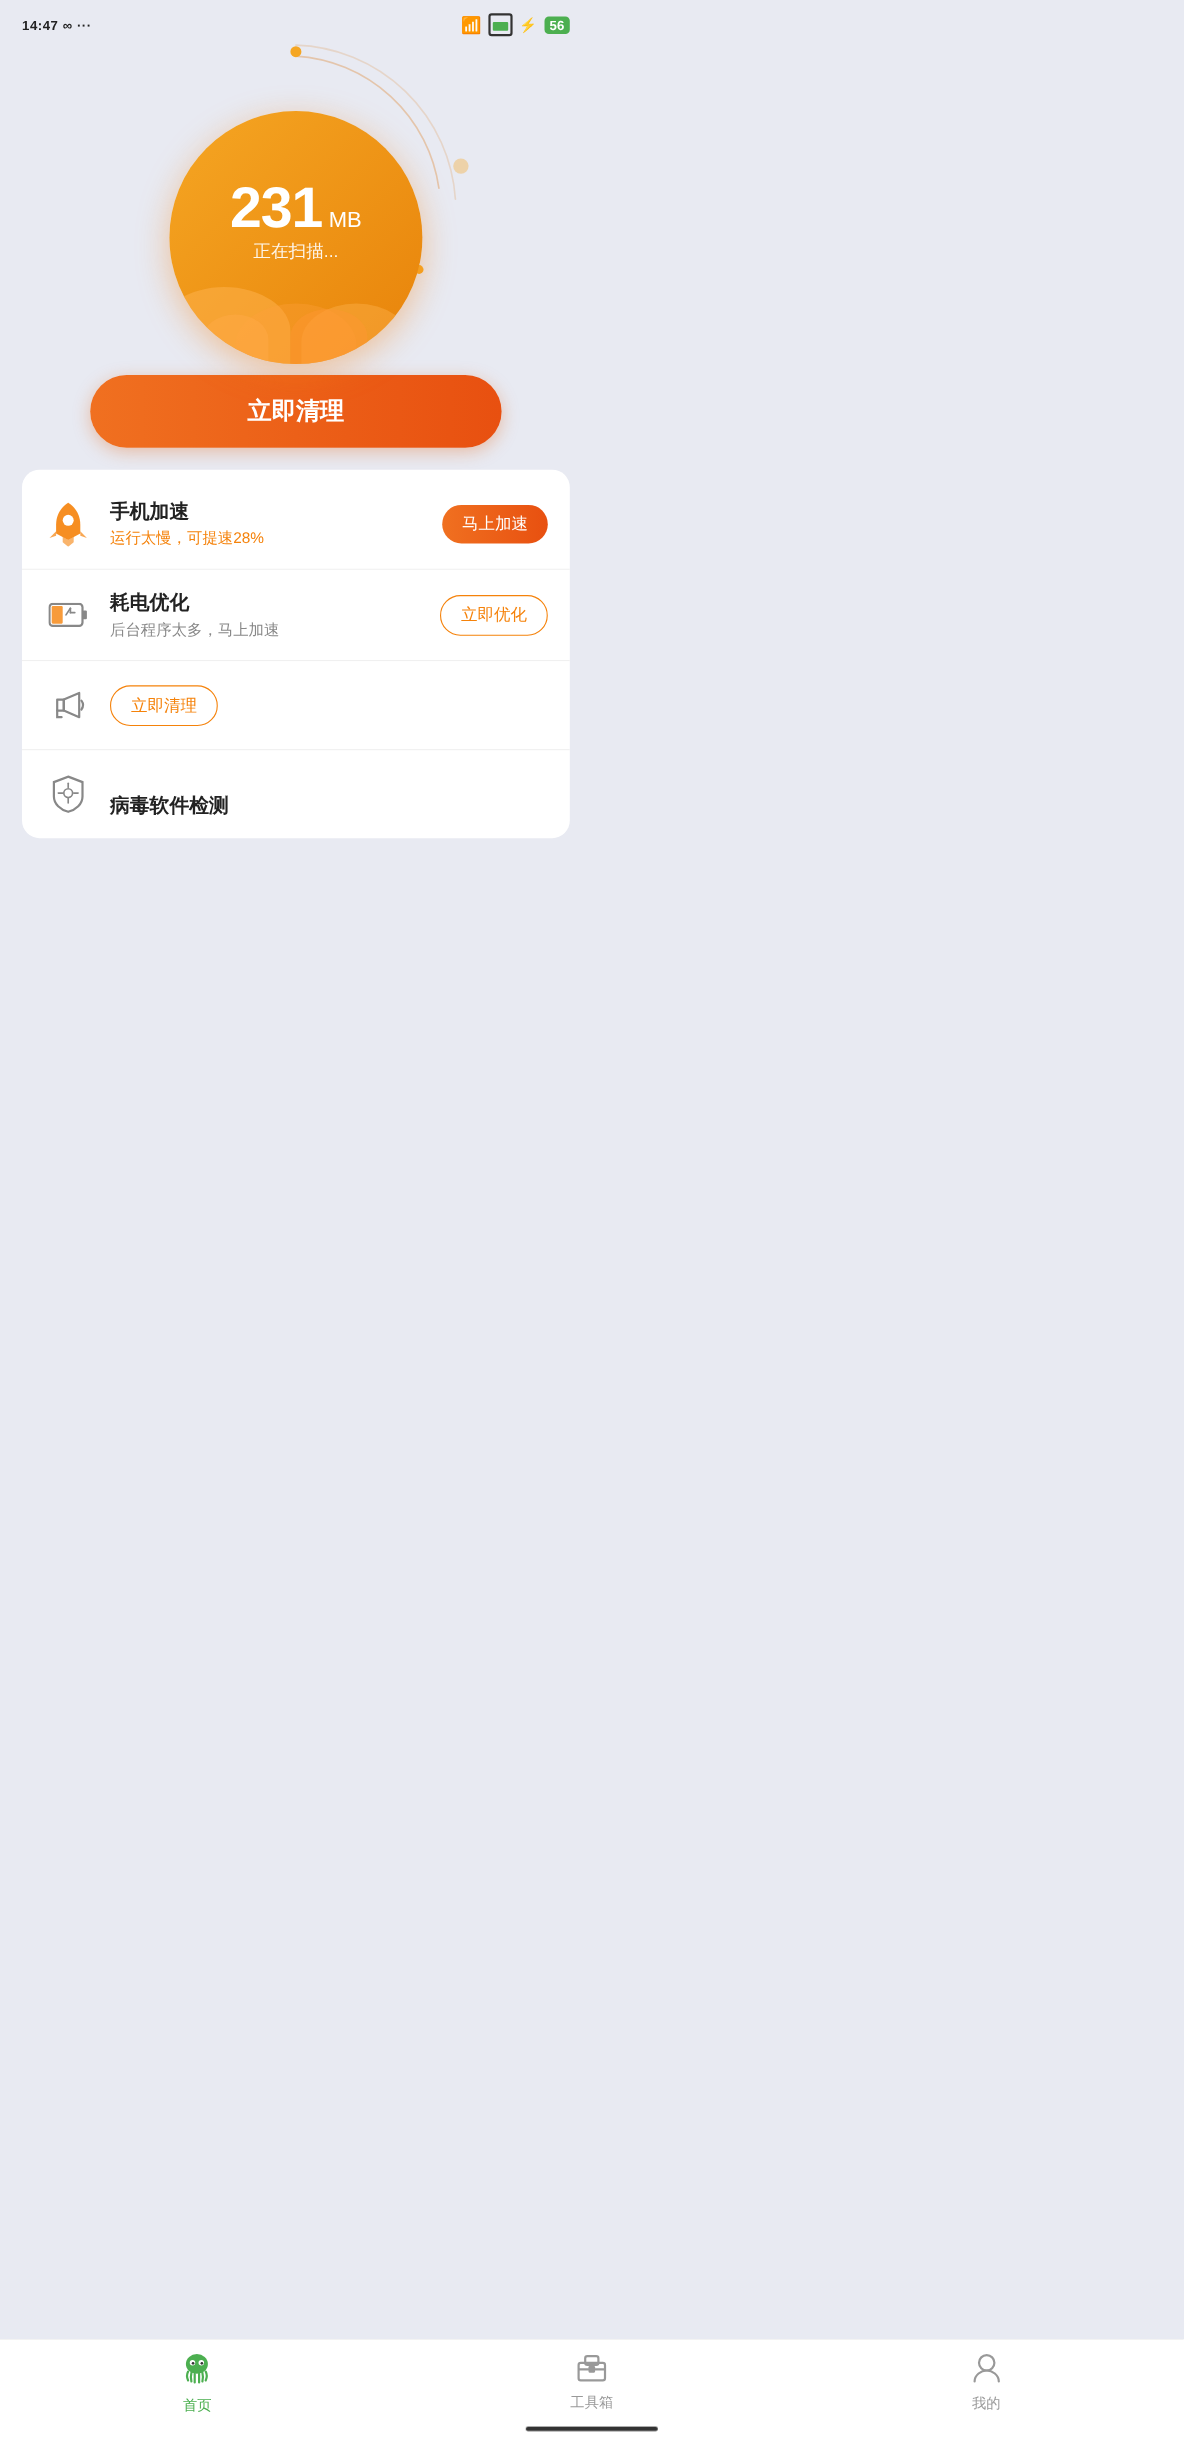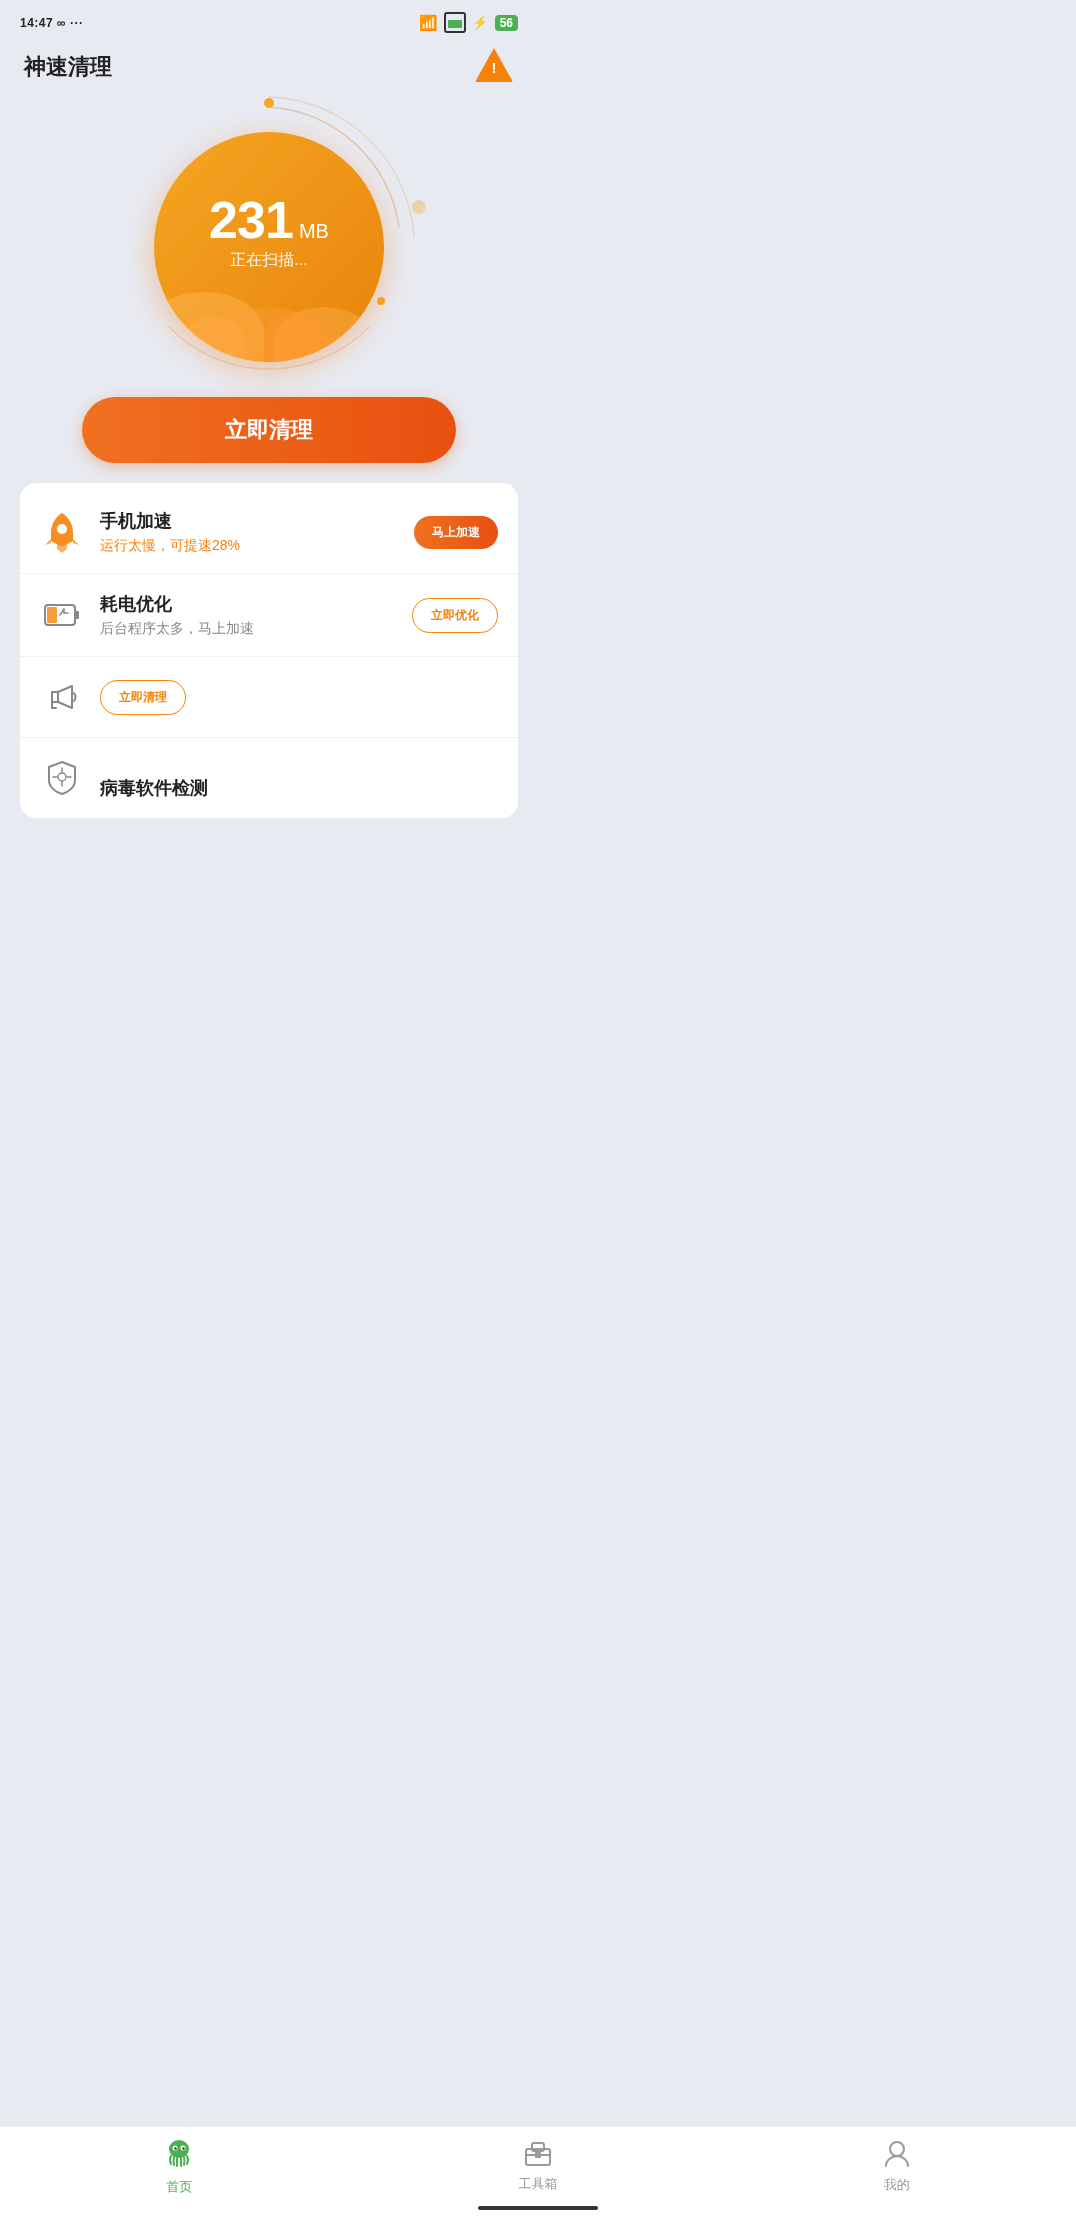--- a/index.html
+++ b/index.html
@@ -69,21 +69,21 @@
       position: relative;
       height: 280px;
       margin-bottom: 10px;
     }
 
     .scanner-orbit {
       position: relative;
       width: 280px;
       height: 280px;
       display: flex;
-      align-items: center;
+      align-items: flex-end;
       justify-content: center;
     }
 
     
     .main-circle {
       width: 230px;
       height: 230px;
       background: linear-gradient(135deg, #f5a623, #e8830a);
       border-radius: 50%;
       display: flex;
@@ -210,22 +210,22 @@
       font-size: 14px;
       color: #888;
     }
     .item-subtitle.orange {
       color: #f5820a;
     }
 
     .item-action {
       border-radius: 50px;
       padding: 8px 18px;
-      font-size: 12px;
-      font-weight: 700;
+      font-size: 15px;
+      font-weight: 400;
       cursor: pointer;
       border: none;
       flex-shrink: 0;
     }
     .item-action.filled {
       background: linear-gradient(to right, #f07020, #e85010);
       color: white;
     }
     .item-action.outlined {
       background: white;
@@ -312,29 +312,20 @@
     <div class="status-right">
       <span style="font-size:15px;">📶</span>
       <span style="font-size:13px; border:2px solid #333; border-radius:3px; padding:1px 2px; position:relative;">
         <span style="display:inline-block; width:14px; height:8px; background:#4caf50; border-radius:1px; vertical-align:middle;"></span>
       </span>
       <span style="font-size:13px;">⚡</span>
       <span style="font-size:12px; font-weight:600; background:#4caf50; color:white; border-radius:4px; padding:1px 5px;">56</span>
     </div>
   </div>
 
-  <div class="header">
-    <div class="header-title">神速清理</div>
-    <div class="alert-icon-wrap">
-      <div style="position:relative; width:38px; height:38px;">
-        <div style="width:0; height:0; border-left:19px solid transparent; border-right:19px solid transparent; border-bottom:34px solid #f5820a; border-radius:2px;"></div>
-        <div style="position:absolute; top:12px; left:50%; transform:translateX(-50%); color:white; font-size:15px; font-weight:900; line-height:1;">!</div>
-      </div>
-    </div>
-  </div>
 
   <div class="main-area">
 
     <div class="scanner-container">
       <div class="scanner-orbit">
 
         <svg class="arc-svg" width="320" height="320" viewBox="0 0 320 320" fill="none" xmlns="http://www.w3.org/2000/svg">
 
           <path d="M 160 20 A 140 140 0 0 1 290 140" stroke="rgba(220,130,40,0.35)" stroke-width="1.5" fill="none" stroke-linecap="round"></path>
 

